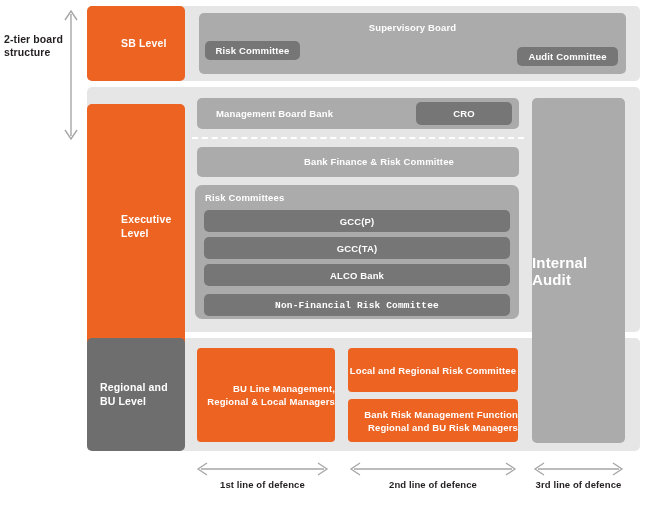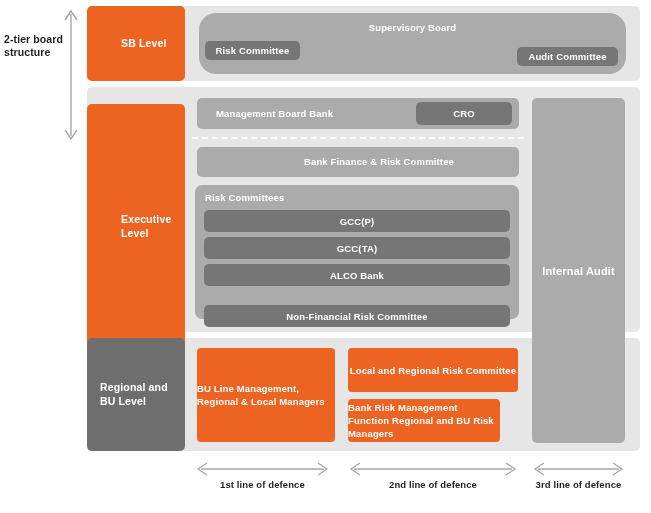--- a/index.html
+++ b/index.html
@@ -79,21 +79,21 @@
     justify-content: center;
     text-align: center;
     line-height: 12px;
   }
   .gray-med  { background: #ababab; }
   .gray-dark { background: #767676; }
 
   
   .sb-board {
     left: 199px; top: 13px; width: 427px; height: 61px;
-    border-radius: 17px;
+    border-radius: 5px;
     background: #ababab;
   }
   .sb-board-title {
     position: absolute;
     top: 9px; left: 0; right: 0;
     text-align: center;
     color: #ffffff;
     font-size: 9.5px;
     font-weight: bold;
     letter-spacing: 0.15px;
@@ -145,52 +145,52 @@
     font-size: 9.5px;
     font-weight: bold;
     letter-spacing: 0.15px;
     display: flex;
     align-items: center;
     justify-content: center;
   }
   .rc-0 { top: 25px; }
   .rc-1 { top: 52px; }
   .rc-2 { top: 79px; }
-  .rc-3 { top: 120px; }
+  .rc-3 { top: 109px; font-family: Liberation Mono, monospace; }
 
   
   .internal-audit {
     left: 532px; top: 98px; width: 93px; height: 345px;
     border-radius: 5px;
     background: #ababab;
     color: #ffffff;
-    font-size: 11px;
+    font-size: 15px;
     font-weight: bold;
     letter-spacing: 0.15px;
     display: flex;
     align-items: center;
     justify-content: center;
   }
 
   
   .bu-line   { left: 197px; top: 348px; width: 138px; height: 94px; }
   .lrrc      { left: 348px; top: 348px; width: 170px; height: 44px; }
-  .brmf      { left: 348px; top: 399px; width: 152px; height: 43px; }
+  .brmf      { left: 348px; top: 399px; width: 170px; height: 43px; }
   .orange-card {
     border-radius: 4px;
     background: #ec6322;
     color: #ffffff;
     font-size: 9.5px;
     font-weight: bold;
     letter-spacing: 0.15px;
     line-height: 13px;
     display: flex;
     align-items: center;
     justify-content: center;
-    text-align: left;
+    text-align: right;
   }
 
   
   .defence { position: absolute; }
   .defence svg { display: block; }
   .defence-label {
     text-align: center;
     font-size: 9.5px;
     font-weight: bold;
     color: #231f20;

